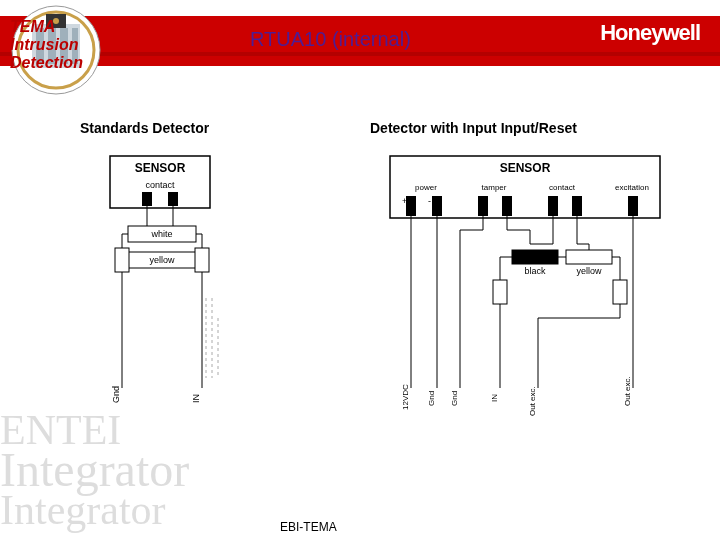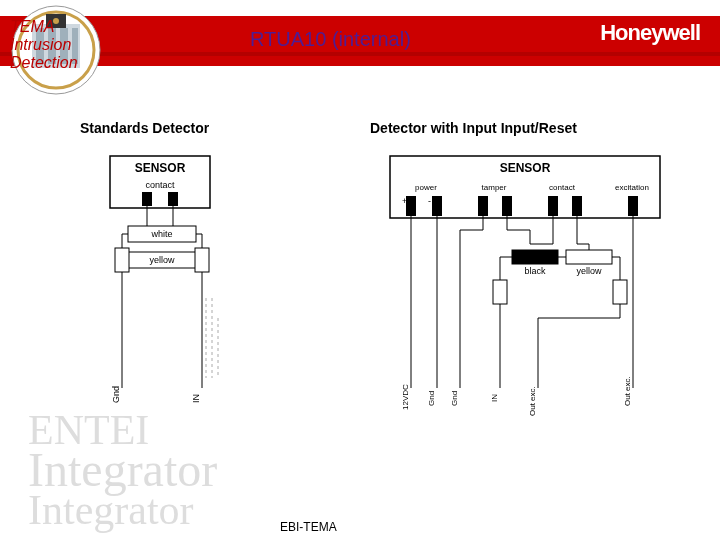--- a/index.html
+++ b/index.html
@@ -2,28 +2,28 @@
 <html><head>
 <meta charset="utf-8">
 <style>
   * { box-sizing: border-box; margin: 0; padding: 0; }
   body { width: 720px; height: 540px; background: #fff; font-family: Arial, sans-serif; position: relative; overflow: hidden; }
   .slide { width: 720px; height: 540px; position: relative; }
   .header-red { position: absolute; top: 16px; left: 0; width: 720px; height: 50px; background: #c00; }
   .header-bar { position: absolute; top: 52px; left: 0; width: 720px; height: 4px; background: #b40000; }
   .logo-honeywell { position: absolute; top: 20px; right: 20px; color: #fff; font-weight: bold; font-size: 22px; letter-spacing: -1px; }
   .badge { position: absolute; top: 0; left: 0; width: 120px; height: 95px; }
-  .badge-text { position: absolute; top: 18px; left: 10px; font-weight: normal; font-style: italic; color: #b00; font-size: 16px; line-height: 18px; }
+  .badge-text { position: absolute; top: 18px; left: 10px; font-weight: bold; font-style: italic; color: #b00; font-size: 16px; line-height: 18px; }
   .title { position: absolute; top: 28px; left: 250px; font-weight: normal; font-size: 20px; color: #4c1d95; }
   .content { position: absolute; top: 120px; left: 0; width: 644px; height: 380px; }
   .left-col { position: absolute; left: 80px; top: 0; width: 260px; }
   .right-col { position: absolute; left: 370px; top: 0; width: 320px; }
   .subtitle { font-weight: bold; font-size: 14px; margin-bottom: 12px; }
   .diagram { background: #fff; }
-  .bg-watermark { position: absolute; bottom: 10px; left: 0; font-family: Georgia, serif; font-size: 42px; color: rgba(120,120,120,0.25); font-weight: 300; line-height: 40px; padding-left: 28px; }
+  .bg-watermark { position: absolute; bottom: 10px; left: 0; font-family: Georgia, serif; font-size: 42px; color: rgba(120,120,120,0.25); font-weight: 300; line-height: 40px; }
   .bg-watermark .b { font-size: 48px; }
   .footer { position: absolute; bottom: 6px; left: 280px; font-size: 12px; color: #000; }
   svg text { font-family: Arial, sans-serif; }
 </style>
 </head>
 <body>
 
 <div class="slide">
 
   <div class="header-red"></div>

